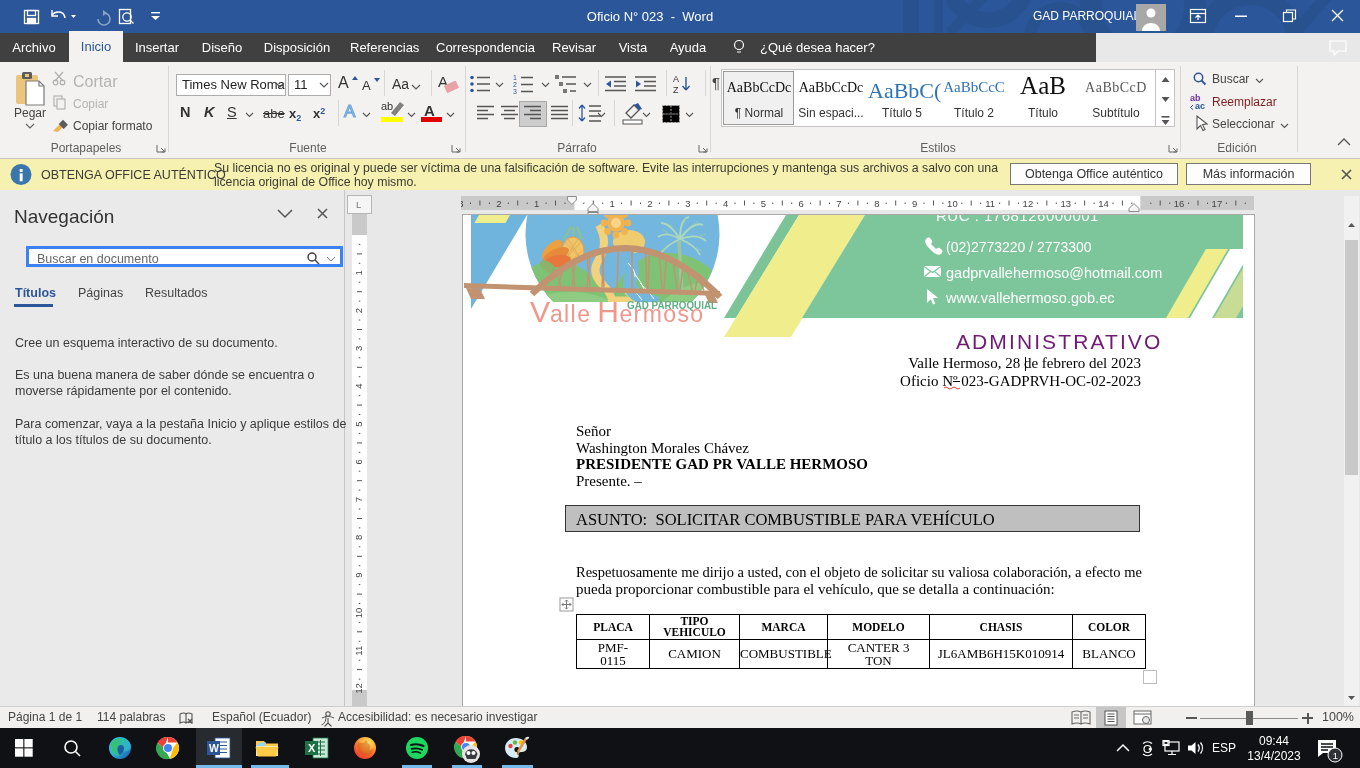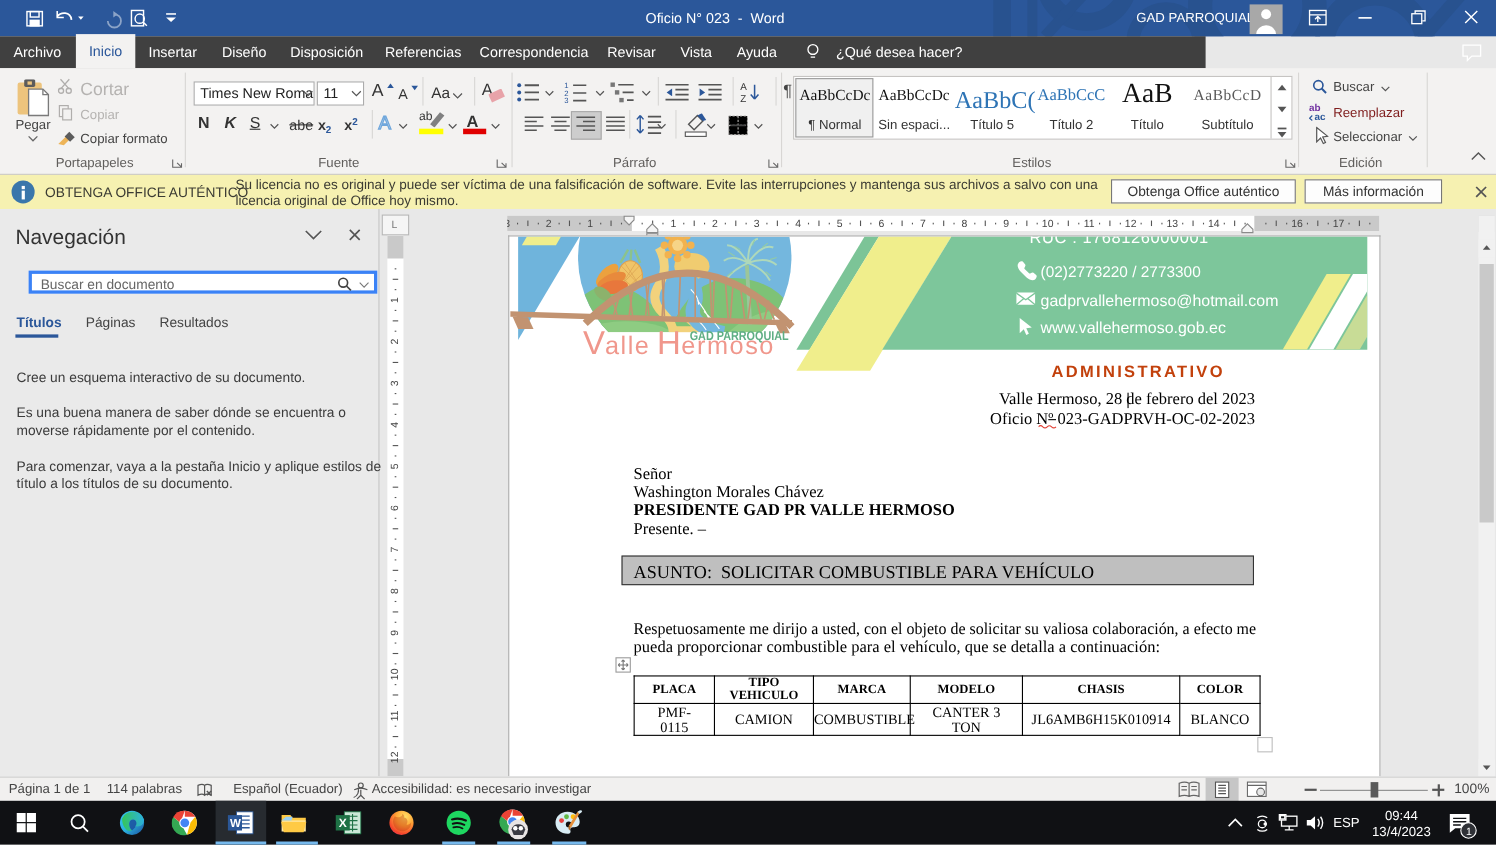--- a/index.html
+++ b/index.html
@@ -730,21 +730,21 @@
         <path d="M 70 79 Q 164 -14 258 82" stroke="#c29371" stroke-width="6.5" fill="none"></path>
         <polygon points="2,68 258,76 258,81 2,73" fill="#c29371"></polygon>
         <polygon points="4,73 18,73.5 23,84 9,84" fill="#c29371"></polygon>
         <polygon points="243,79.5 252,79.5 256,88 247,88" fill="#c29371"></polygon>
       </g>
 
       <text x="165" y="94" font-size="11.5" font-weight="bold" fill="#5fae84" font-family="Liberation Sans" textLength="90" lengthAdjust="spacingAndGlyphs">GAD PARROQUIAL</text>
       <text x="68" y="107" font-family="Liberation Sans" fill="#f0978c" letter-spacing="1.4"><tspan font-size="30">V</tspan><tspan font-size="23" dx="-1.5">alle</tspan><tspan font-size="30" dx="6">H</tspan><tspan font-size="23" dx="-1">ermoso</tspan></text>
     </svg>
 
-    <div class="abs" style="left:493px;top:115px;width:190px;font-size:15px;font-weight:bold;color:#c2410c;letter-spacing:2.1px;">ADMINISTRATIVO</div>
+    <div class="abs" style="left:493px;top:115px;width:190px;font-size:21px;font-weight:normal;color:#701a75;letter-spacing:2.1px;">ADMINISTRATIVO</div>
 
     <div class="abs serif" style="left:380px;top:140px;width:298px;text-align:right;font-size:15px;color:#000;line-height:17.5px;">Valle Hermoso, 28 de febrero del 2023<br>Oficio Nº 023-GADPRVH-OC-02-2023</div>
     <div class="abs" style="left:562px;top:142px;width:1px;height:14px;background:#000;"></div>
     <div class="abs" style="left:490px;top:166px;width:7px;height:1px;background:#000;"></div>
     <svg class="abs" style="left:481px;top:171px;width:18px;height:4px;">
         <path d="M0 2 q2 -2 4 0 q2 2 4 0 q2 -2 4 0 q2 2 4 0" stroke="#e03c31" fill="none" stroke-width="1"></path>
       </svg>
 
     <div class="abs serif" style="left:113px;top:208px;font-size:15px;color:#000;line-height:16.5px;">Señor<br>Washington Morales Chávez<br><b>PRESIDENTE GAD PR VALLE HERMOSO</b><br>Presente. –</div>
 

